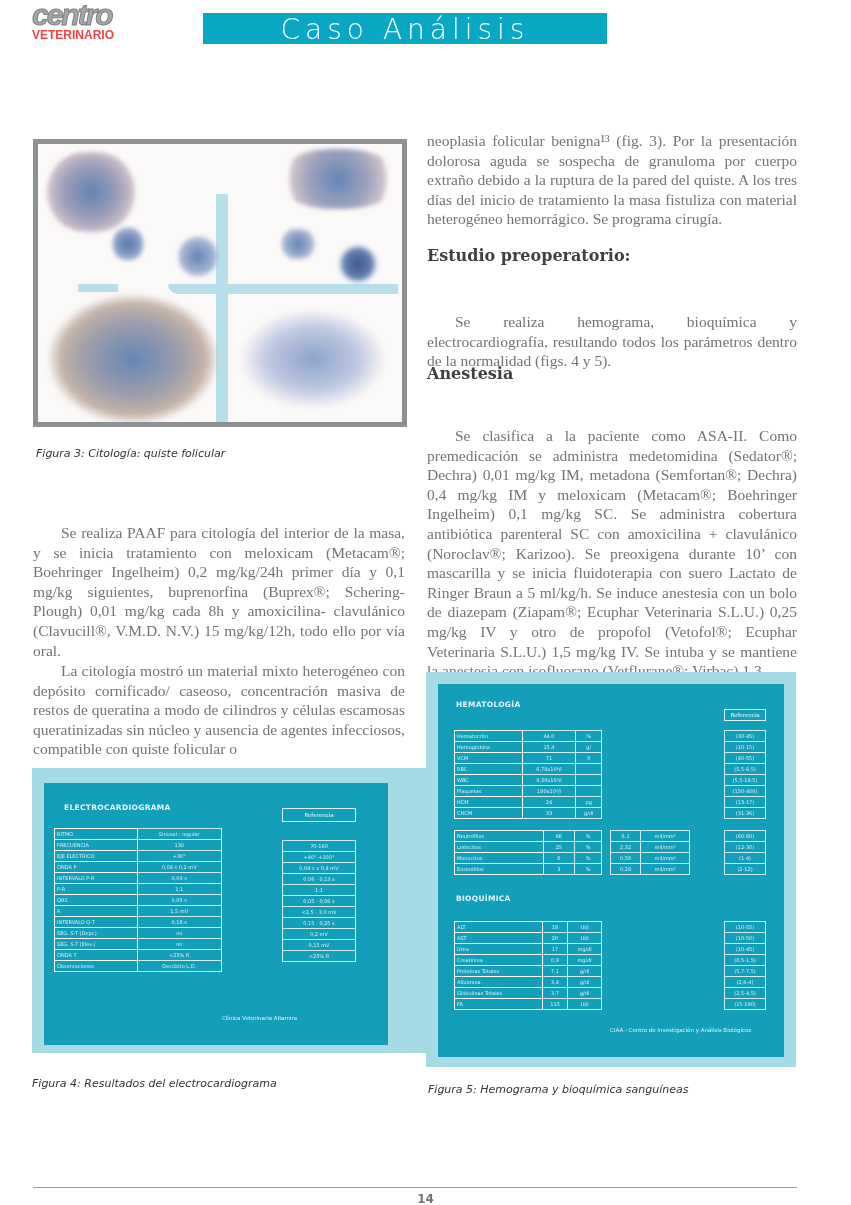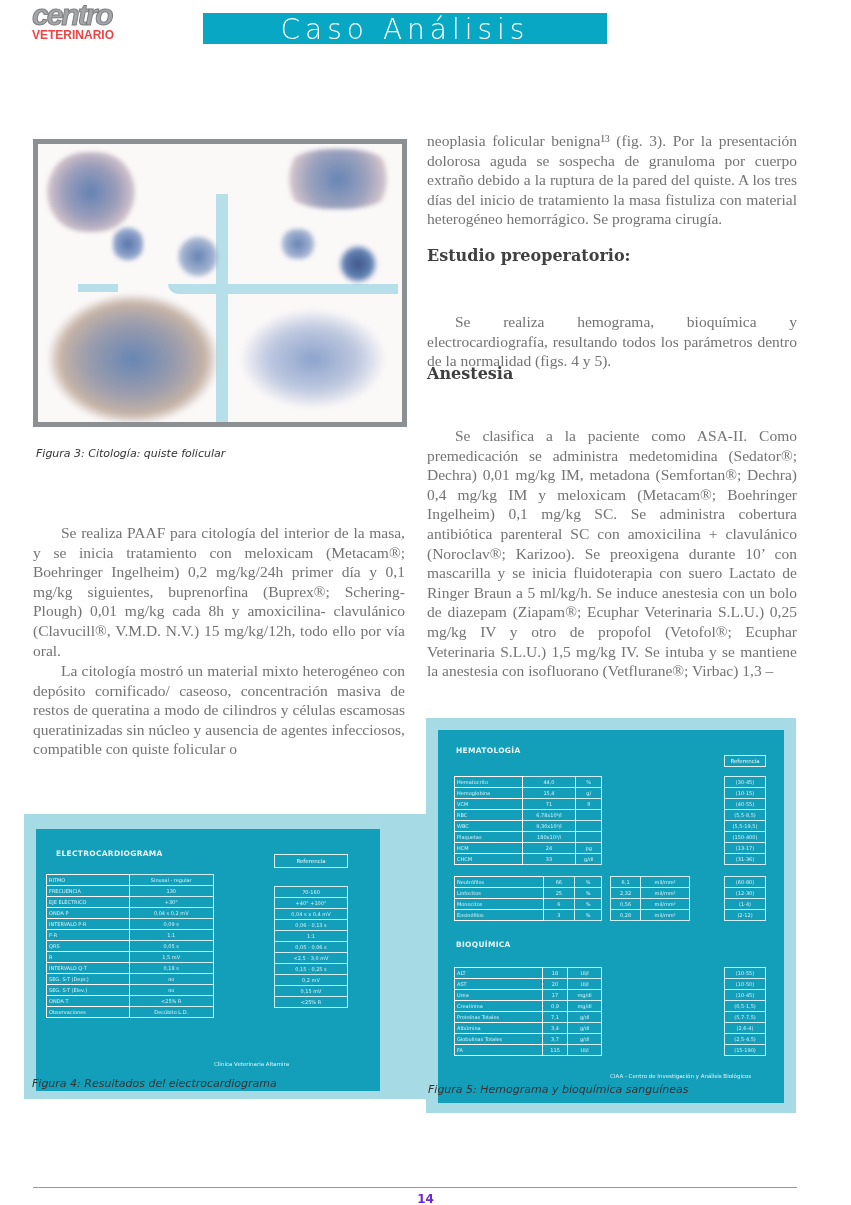--- a/index.html
+++ b/index.html
@@ -18,31 +18,31 @@
   .para { font-family:"Liberation Serif", serif; font-size:15.5px; line-height:19.6px; text-align:justify; color:#737373; }
   .para.indent { text-indent:28px;margin-top:24px; }
   .heading { font-family:"DejaVu Serif", serif; font-weight:bold; font-size:16px; color:#404040; }
   .caption { font-family:"DejaVu Sans", sans-serif; font-style:italic; font-size:11px; color:#333; }
   
   .fig3 { left:33px; top:139px; width:374px; height:288px; background:#8d9092; }
   .fig3 .inner { position:absolute; left:5px; top:5px; right:5px; bottom:5px; background:#fbf8f8; overflow:hidden; }
   .cells { position:absolute; border-radius:45%; filter:blur(2px); opacity:0.85; }
   .cross-v { position:absolute; background:#b7dfe9; }
   
-  .figbox { background:#a6dbe6;margin-top:46px; }
+  .figbox { background:#a6dbe6; }
   .figbox .panel { position:absolute; background:#139eba; }
   .ptitle { position:absolute; font-family:"DejaVu Sans", sans-serif; font-size:7.5px; color:#e8f6fa; font-weight:bold; letter-spacing:0.3px; }
   .tbl { position:absolute; border-collapse:collapse; font-family:"DejaVu Sans", sans-serif; font-size:5px; color:#d8f2f7; }
   .tbl td { border:1px solid #cfeff5; height:10px; padding:0 2px; white-space:nowrap; overflow:hidden; }
   .tbl td.lbl { border:1.5px solid #ffffff; }
   .tbl td.val { text-align:center; }
   .reftag { position:absolute; border:1px solid #dff4f8; color:#e6f7fa; font-family:"DejaVu Sans", sans-serif; font-size:5.5px; text-align:center; line-height:12px; }
   .foot { position:absolute; font-family:"DejaVu Sans", sans-serif; font-size:5.5px; color:#dff4f8; }
   .hr { left:33px; top:1187px; width:764px; height:1px; background:#9a9a9a; }
-  .pageno { left:0; width:851px; top:1192px; text-align:center; font-family:"DejaVu Sans", sans-serif; font-size:12px; font-weight:bold; color:#6d28d9; }
+  .pageno { left:0; width:851px; top:1192px; text-align:center; font-family:"DejaVu Sans", sans-serif; font-size:12px; font-weight:bold; color:#737373; }
 </style>
 </head>
 <body>
 
 <div class="abs logo">
   <div class="logo-centro">centro</div>
   <div class="logo-vet">VETERINARIO</div>
 </div>
 <div class="abs banner">Caso Análisis</div>
 
@@ -66,21 +66,21 @@
 
 <div class="abs para indent" style="left:33px;top:499px;width:372px;">Se realiza PAAF para citología del interior de la masa, y se inicia tratamiento con meloxicam (Metacam®; Boehringer Ingelheim) 0,2 mg/kg/24h primer día y 0,1 mg/kg siguientes, buprenorfina (Buprex®; Schering-Plough) 0,01 mg/kg cada 8h y amoxicilina- clavulánico (Clavucill®, V.M.D. N.V.) 15 mg/kg/12h, todo ello por vía oral.</div>
 <div class="abs para indent" style="left:33px;top:637px;width:372px;">La citología mostró un material mixto heterogéneo con depósito cornificado/ caseoso, concentración masiva de restos de queratina a modo de cilindros y células escamosas queratinizadas sin núcleo y ausencia de agentes infecciosos, compatible con quiste folicular o</div>
 
 <div class="abs para" style="left:427px;top:131px;width:370px;">neoplasia folicular benigna¹³ (fig. 3). Por la presentación dolorosa aguda se sospecha de granuloma por cuerpo extraño debido a la ruptura de la pared del quiste. A los tres días del inicio de tratamiento la masa fistuliza con material heterogéneo hemorrágico. Se programa cirugía.</div>
 <div class="abs heading" style="left:427px;top:246px;">Estudio preoperatorio:</div>
 <div class="abs para indent" style="left:427px;top:288px;width:370px;">Se realiza hemograma, bioquímica y electrocardiografía, resultando todos los parámetros dentro de la normalidad (figs. 4 y 5).</div>
 <div class="abs heading" style="left:427px;top:364px;">Anestesia</div>
 <div class="abs para indent" style="left:427px;top:402px;width:370px;">Se clasifica a la paciente como ASA-II. Como premedicación se administra medetomidina (Sedator®; Dechra) 0,01 mg/kg IM, metadona (Semfortan®; Dechra) 0,4 mg/kg IM y meloxicam (Metacam®; Boehringer Ingelheim) 0,1 mg/kg SC. Se administra cobertura antibiótica parenteral SC con amoxicilina + clavulánico (Noroclav®; Karizoo). Se preoxigena durante 10’ con mascarilla y se inicia fluidoterapia con suero Lactato de Ringer Braun a 5 ml/kg/h. Se induce anestesia con un bolo de diazepam (Ziapam®; Ecuphar Veterinaria S.L.U.) 0,25 mg/kg IV y otro de propofol (Vetofol®; Ecuphar Veterinaria S.L.U.) 1,5 mg/kg IV. Se intuba y se mantiene la anestesia con isofluorano (Vetflurane®; Virbac) 1,3 –</div>
 
-<div class="abs figbox" style="left:24px;top:768px;width:408px;height:285px;">
+<div class="abs figbox" style="left:32px;top:768px;width:408px;height:285px;">
   <div class="panel" style="left:12px;top:15px;width:344px;height:262px;">
     <div class="ptitle" style="left:20px;top:20px;">ELECTROCARDIOGRAMA</div>
     <div class="reftag" style="left:238px;top:25px;width:72px;height:12px;">Referencia</div>
     <table class="tbl" style="left:10px;top:45px;width:168px;">
       <tbody id="ecg-body">
           <tr>
             <td class="lbl">RITMO</td>
             <td class="val">Sinusal - regular</td>
           </tr>
           <tr>

